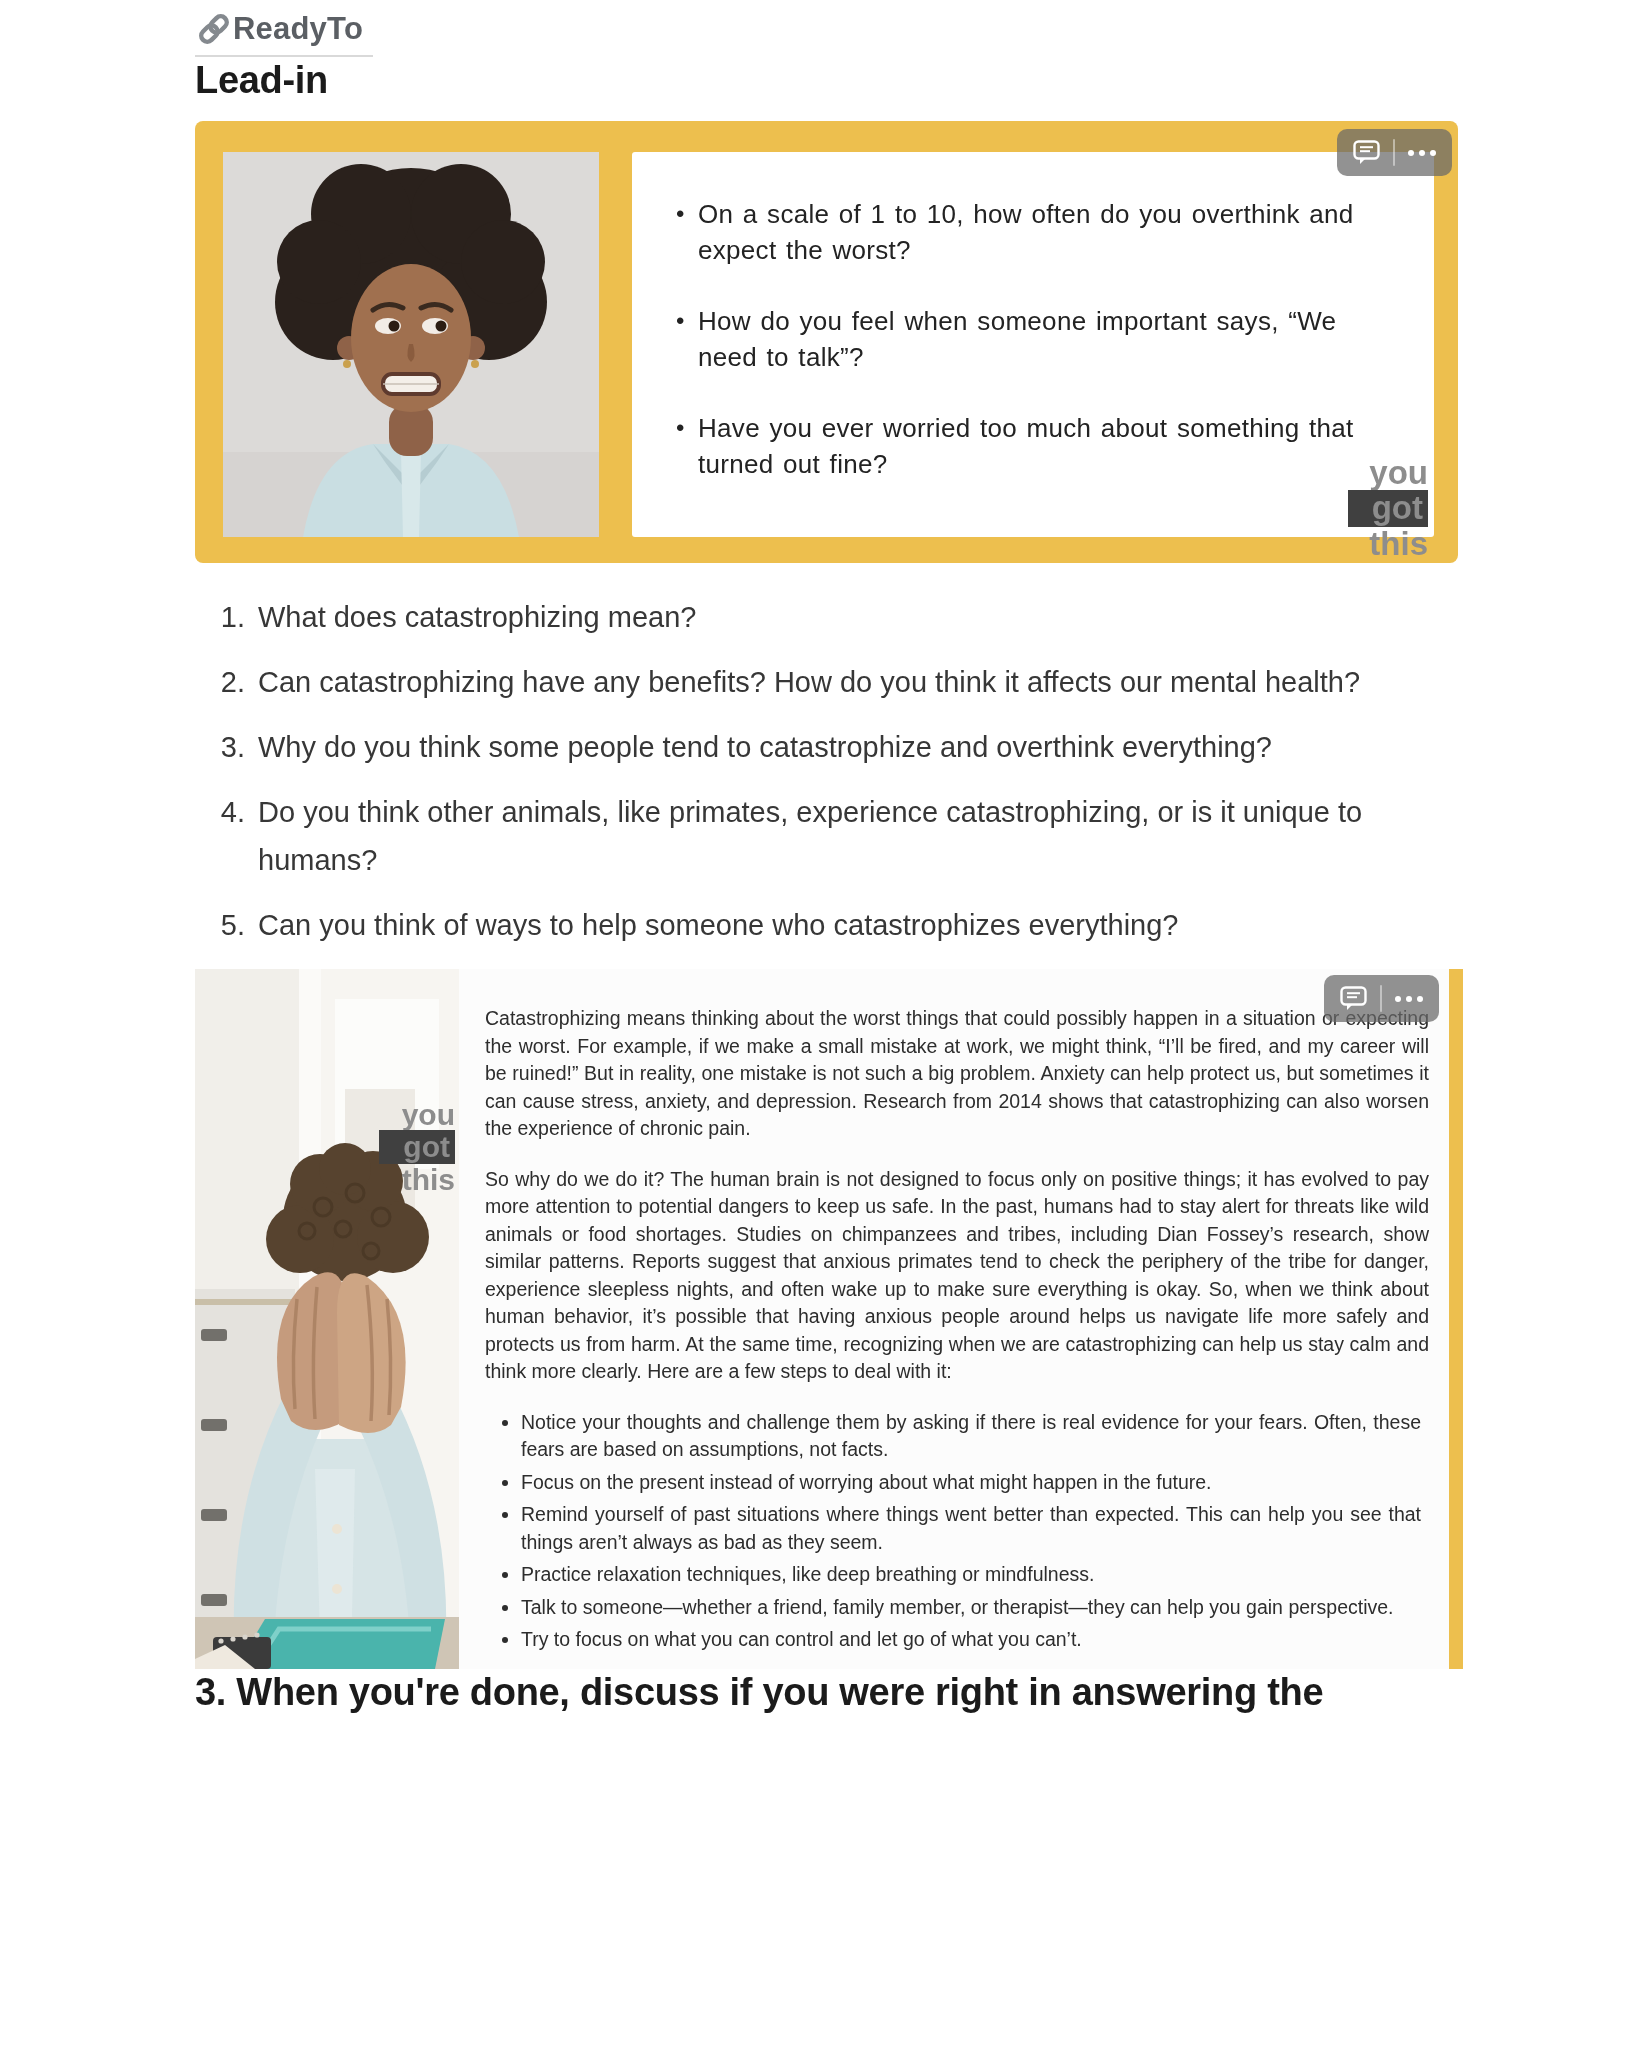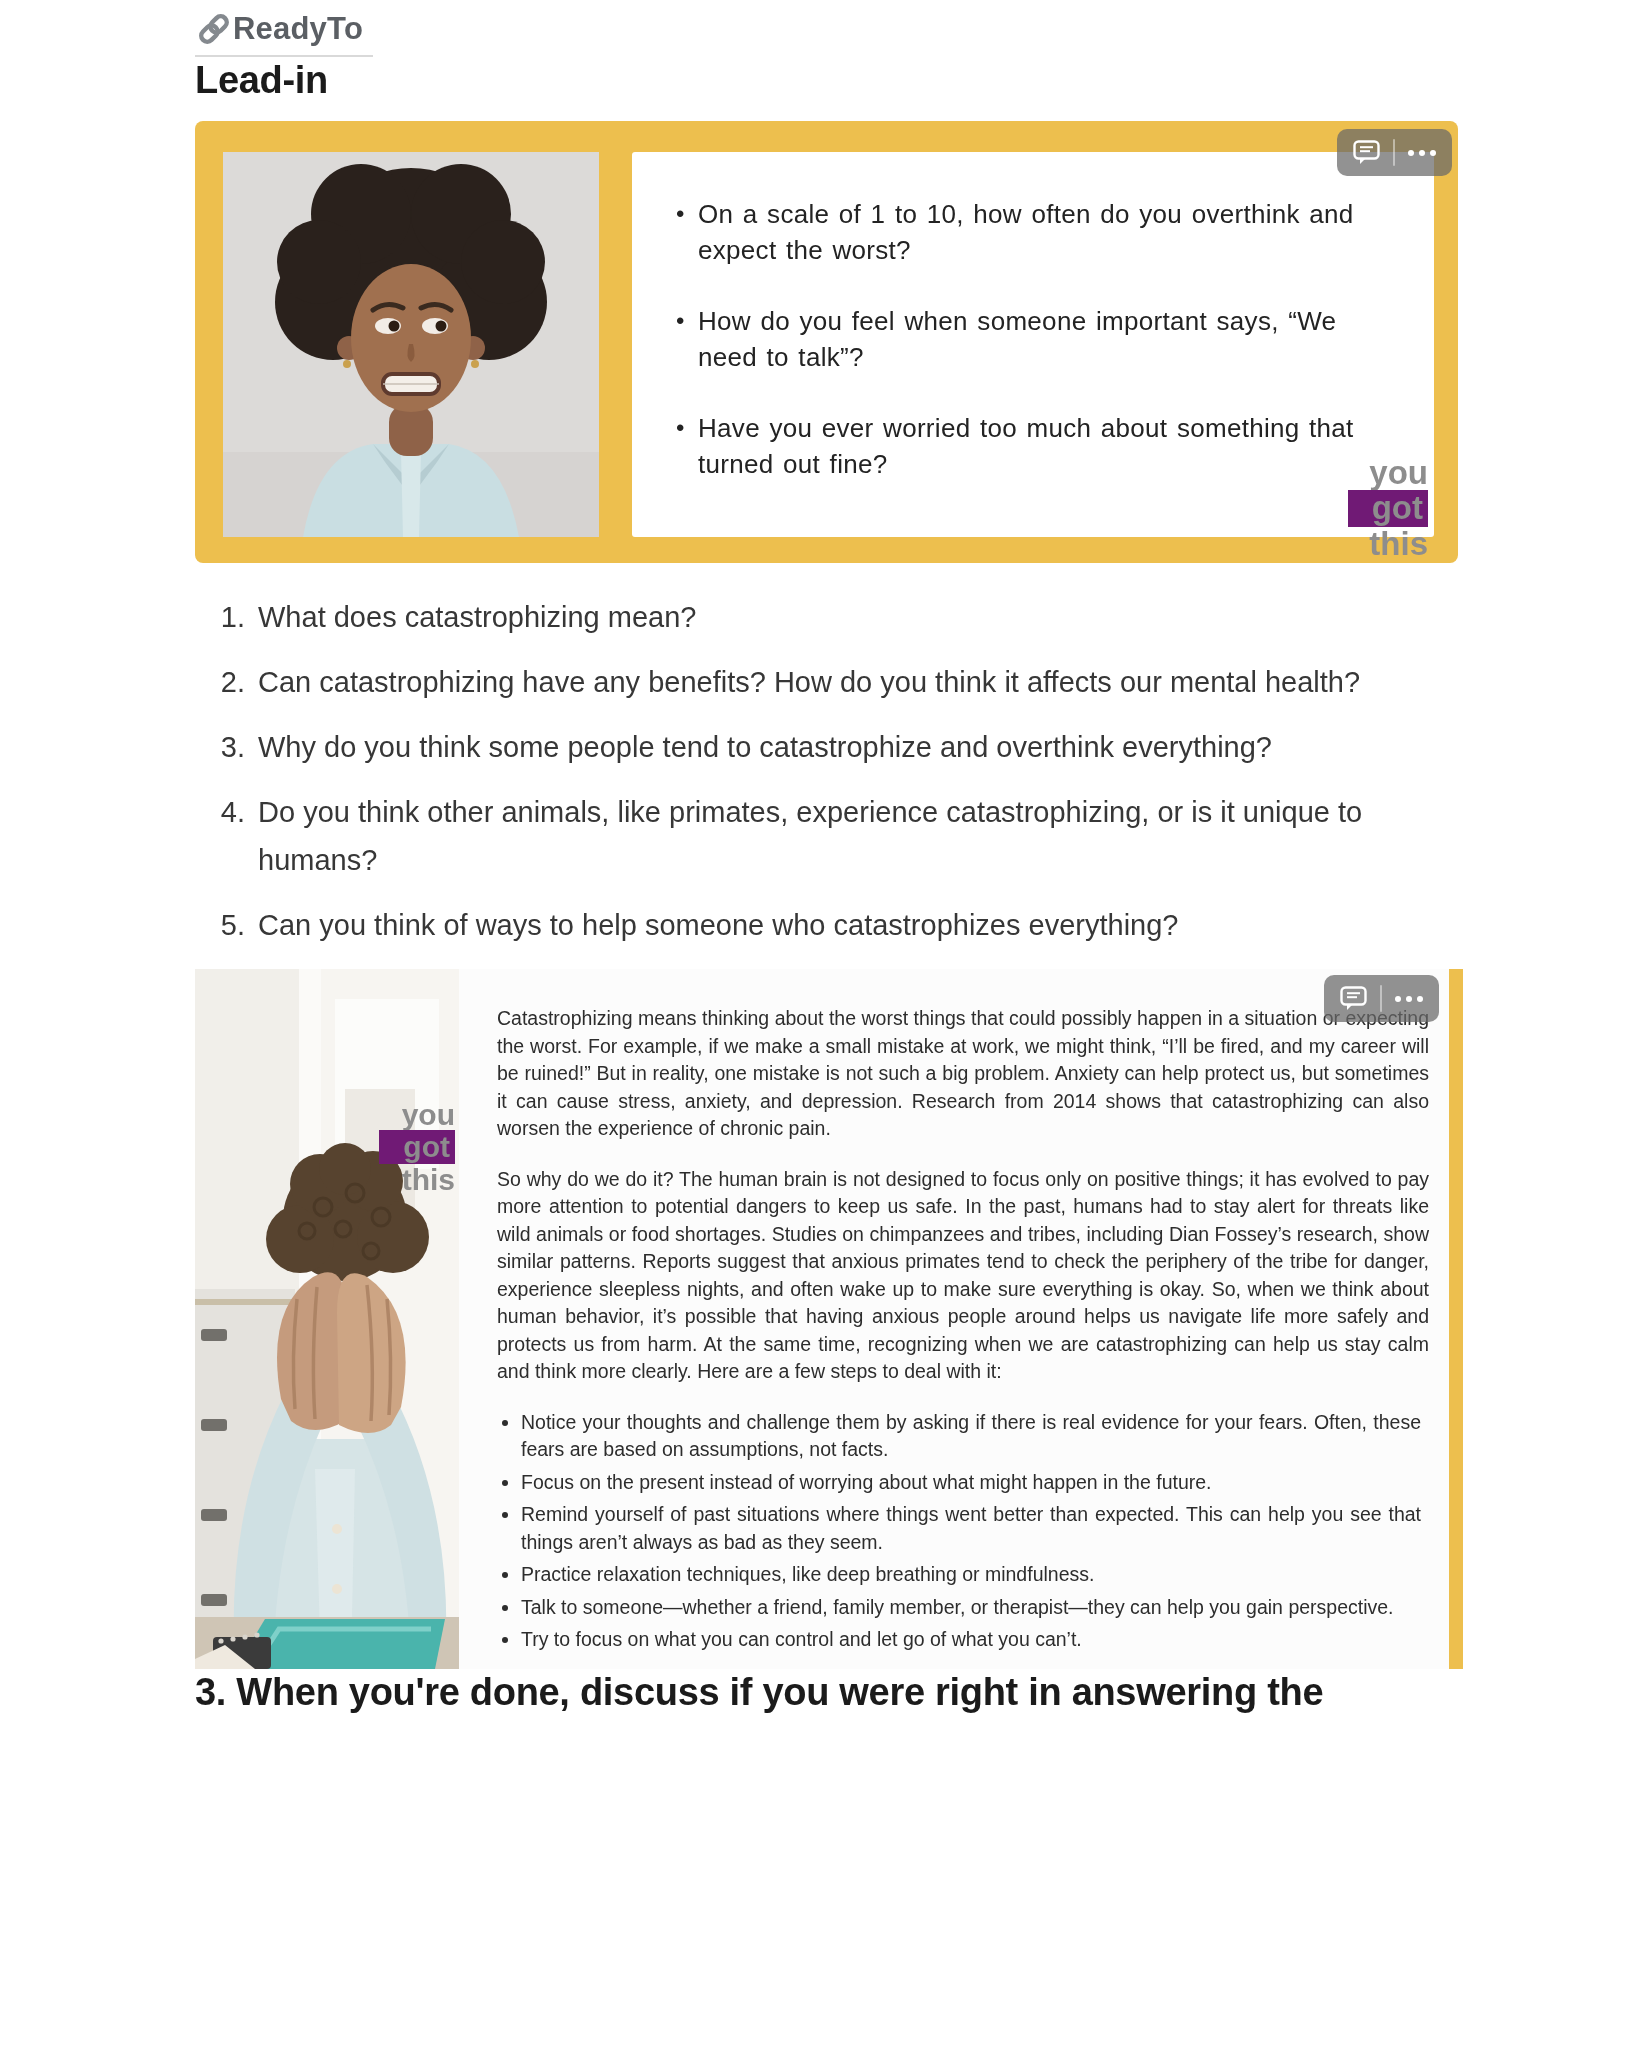--- a/index.html
+++ b/index.html
@@ -58,21 +58,21 @@
   .dot { width:6px; height:6px; border-radius:50%; background:#ffffff; }
 
   
   .watermark {
     position:absolute; z-index:4;
     font-family:Liberation Sans, sans-serif; font-weight:700;
     color:#8d8d8d; text-align:right;
   }
   .wm-1 { right:30px; bottom:2px; font-size:33px; line-height:34px; }
   .wm-2 { left:166px; top:130px; width:94px; font-size:30px; line-height:31px; }
-  .wm-got { display:inline-block; background:#701a75; padding:1px 5px 2px 24px; }
+  .wm-got { display:inline-block; background:#404040; padding:1px 5px 2px 24px; }
 
   
   ol.before-list { margin:30px 0 0 0; padding:0 0 0 58px; }
   ol.before-list li {
     font-size:29px; line-height:48px; color:#373737;
     margin-bottom:17px; padding-left:5px;
   }
   .bold { font-weight:400; }
 
   
@@ -80,21 +80,21 @@
     position:relative; margin-top:20px;
     width:1268px; height:700px;
     display:flex; background:#fcfcfc;
   }
   .article-photo { width:264px; flex:none; overflow:hidden; background:#f1efea; }
   .article-panel {
     flex:1; padding:36px 20px 20px 22px;
     font-size:19.5px; line-height:27.5px; color:#2d2d2d;
     text-align:justify;
   }
-  .article-panel p { margin:0 0 23px 16px; }
+  .article-panel p { margin:0 0 23px 4px; }
   ul.article-bullets { margin:8px; padding:0 0 0 32px; }
   ul.article-bullets li { margin-bottom:5px; }
   .yellow-strip { width:14px; flex:none; background:#EDBF4E; }
 </style>
 </head>
 <body>
 
 <div class="page">
 
   

